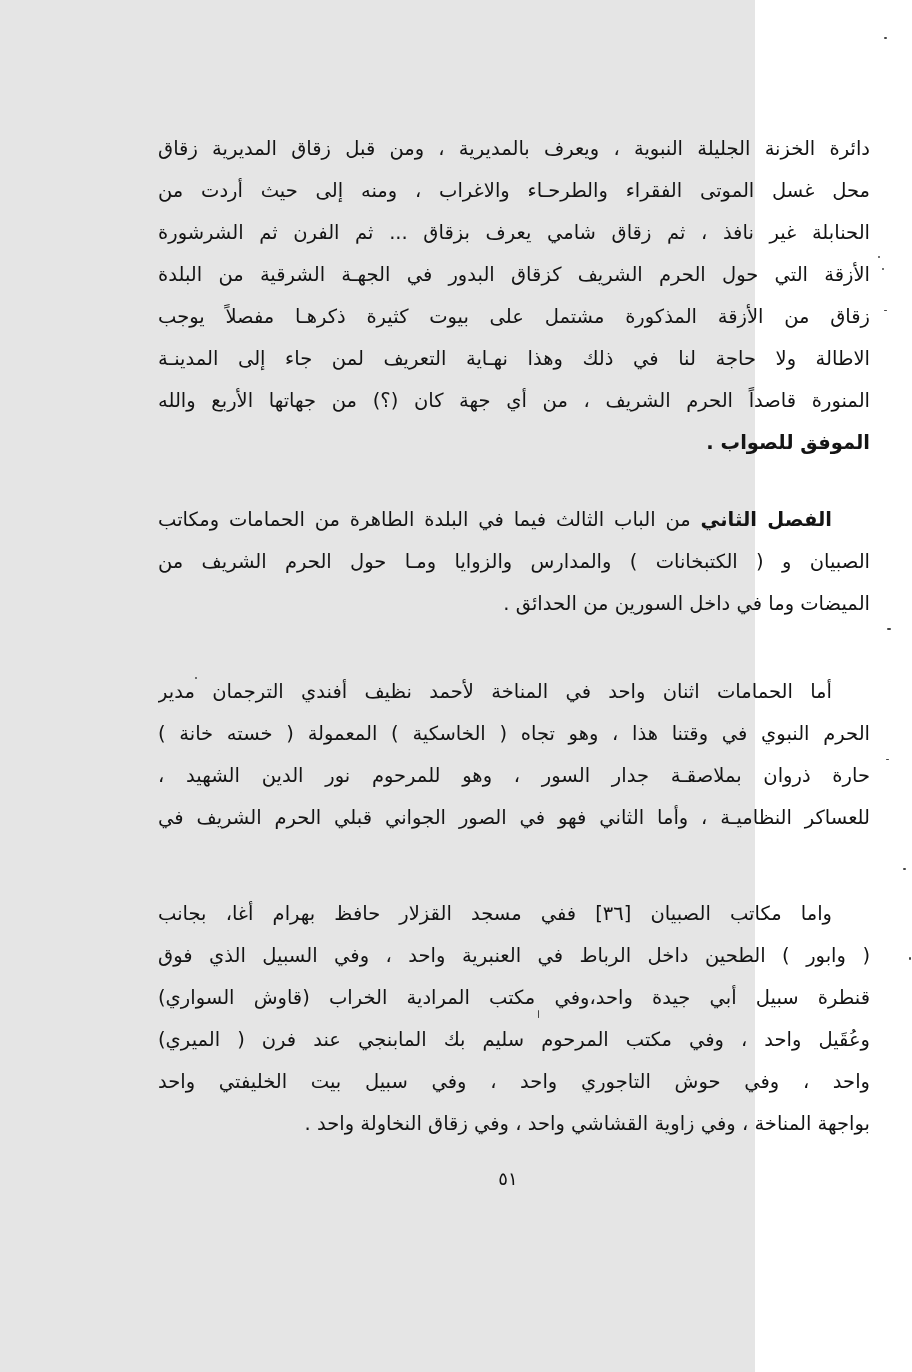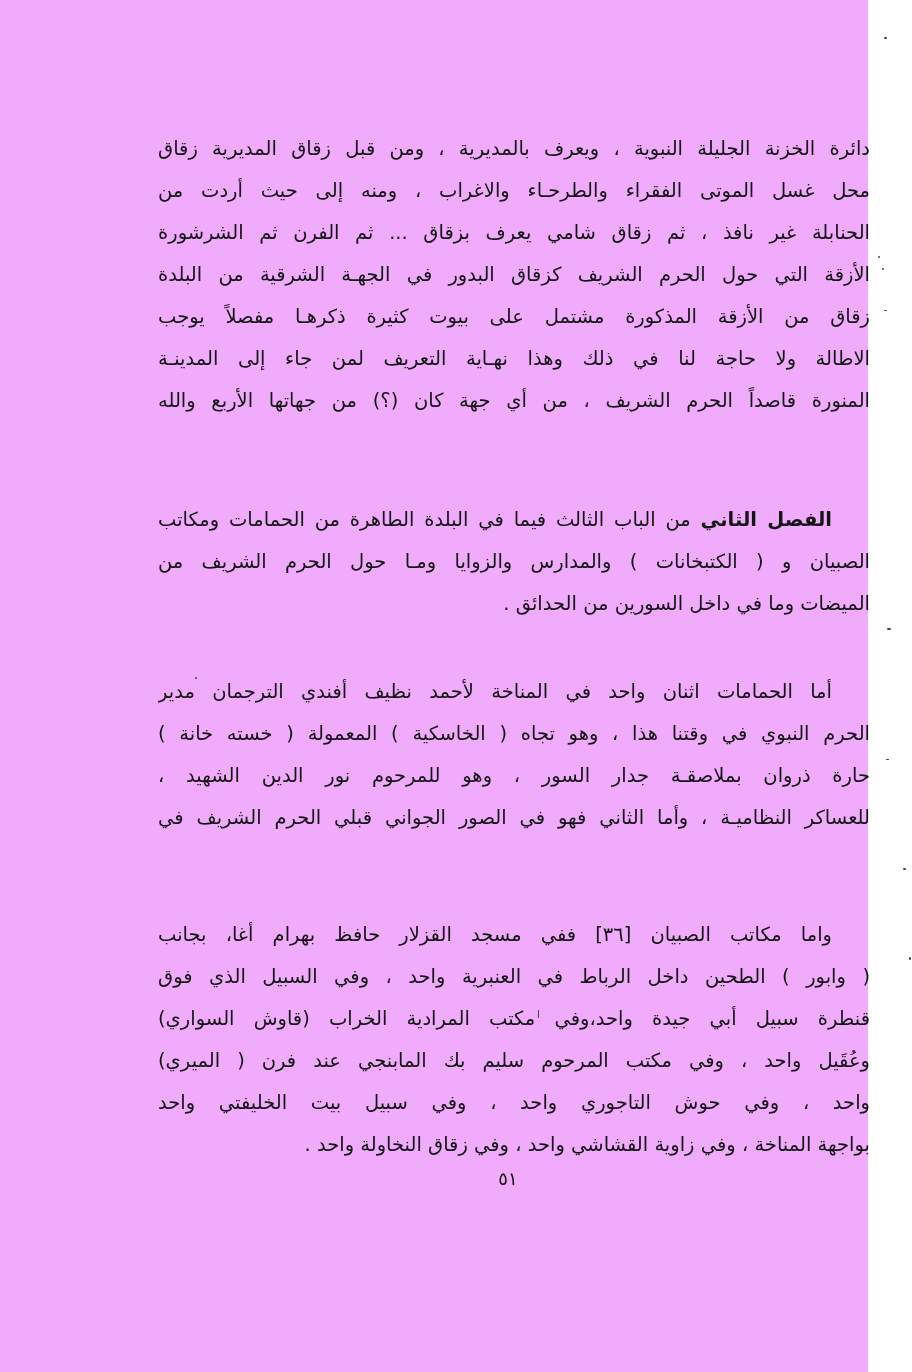--- a/index.html
+++ b/index.html
@@ -11,23 +11,23 @@
       width: 912px;
       height: 1372px;
       position: relative;
       overflow: hidden;
       font-family: "DejaVu Sans", sans-serif;
       color: #111111;
     }
     .page {
       position: absolute;
       left: 0; top: 0;
-      width: 868px;
+      width: 755px;
       height: 1372px;
-      background: #f0abfc;
+      background: #e5e5e5;
     }
     .text-block {
       position: absolute;
       left: 158px;
       width: 712px;
       direction: rtl;
       text-align: justify;
       text-align-last: right;
       font-family: "DejaVu Sans", sans-serif;
       font-size: 19.5px;
@@ -47,21 +47,21 @@
     }
     .line.indent {
       padding-right: 38px;
     }
     .bold-lead {
       font-weight: bold;
     }
     #para-1 { top: 128px; }
     #para-2 { top: 499px; }
     #para-3 { top: 671px; }
-    #para-4 { top: 914px; }
+    #para-4 { top: 893px; }
     .page-number {
       position: absolute;
       left: 488px;
       top: 1168px;
       width: 40px;
       text-align: center;
       direction: rtl;
       font-family: "DejaVu Sans", sans-serif;
       font-weight: normal;
       font-size: 18px;
@@ -79,20 +79,21 @@
 <div class="page">
 
   <div id="para-1" class="text-block">
     <span class="line">دائرة الخزنة الجليلة النبوية ، ويعرف بالمديرية ، ومن قبل زقاق المديرية زقاق</span>
     <span class="line">محل غسل الموتى الفقراء والطرحـاء والاغراب ، ومنه إلى حيث أردت من</span>
     <span class="line">الحنابلة غير نافذ ، ثم زقاق شامي يعرف بزقاق ... ثم الفرن ثم الشرشورة</span>
     <span class="line">الأزقة التي حول الحرم الشريف كزقاق البدور في الجهـة الشرقية من البلدة</span>
     <span class="line">زقاق من الأزقة المذكورة مشتمل على بيوت كثيرة ذكرهـا مفصلاً يوجب</span>
     <span class="line">الاطالة ولا حاجة لنا في ذلك وهذا نهـاية التعريف لمن جاء إلى المدينـة</span>
     <span class="line">المنورة قاصداً الحرم الشريف ، من أي جهة كان (؟) من جهاتها الأربع والله</span>
+    <span class="line last bold-lead">الموفق للصواب .</span>
   </div>
 
   <div id="para-2" class="text-block">
     <span class="line indent"><span class="bold-lead">الفصل الثاني</span> <span>من الباب الثالث فيما في البلدة الطاهرة من الحمامات ومكاتب</span></span>
     <span class="line">الصبيان و ( الكتبخانات ) والمدارس والزوايا ومـا حول الحرم الشريف من</span>
     <span class="line last">الميضات وما في داخل السورين من الحدائق .</span>
   </div>
 
   <div id="para-3" class="text-block">
     <span class="line indent">أما الحمامات اثنان واحد في المناخة لأحمد نظيف أفندي الترجمان مدير</span>

